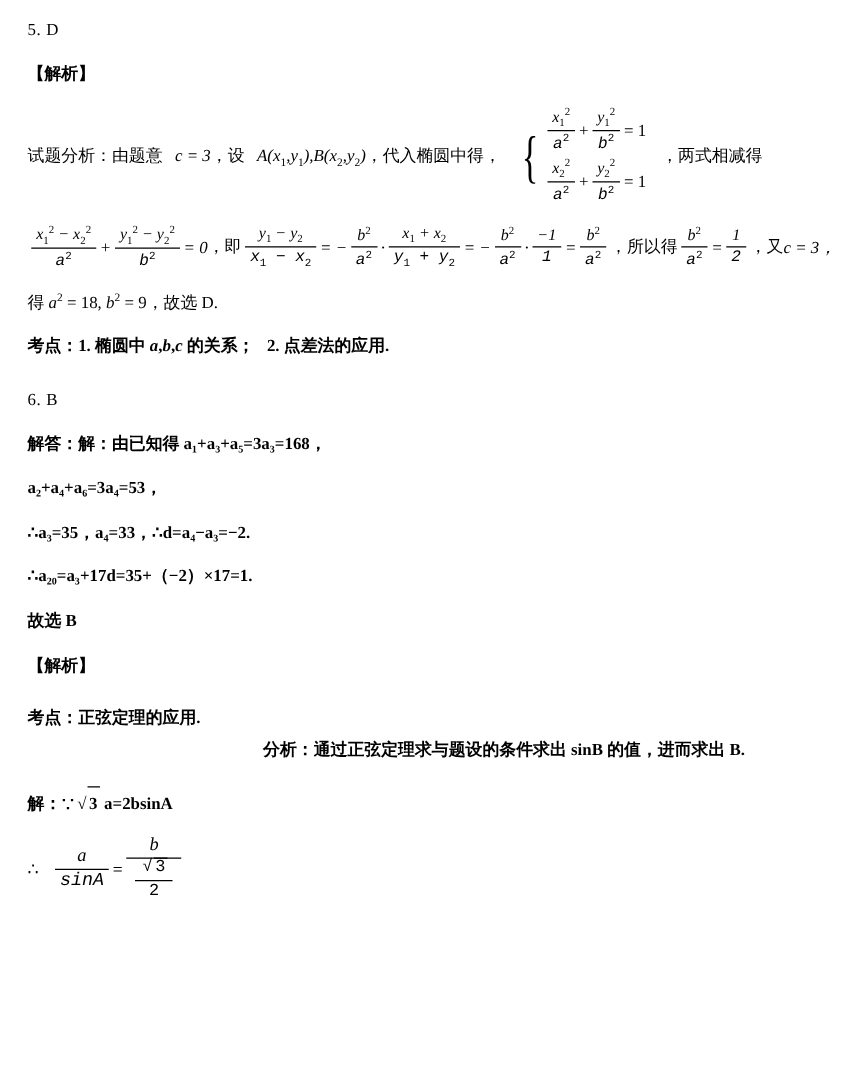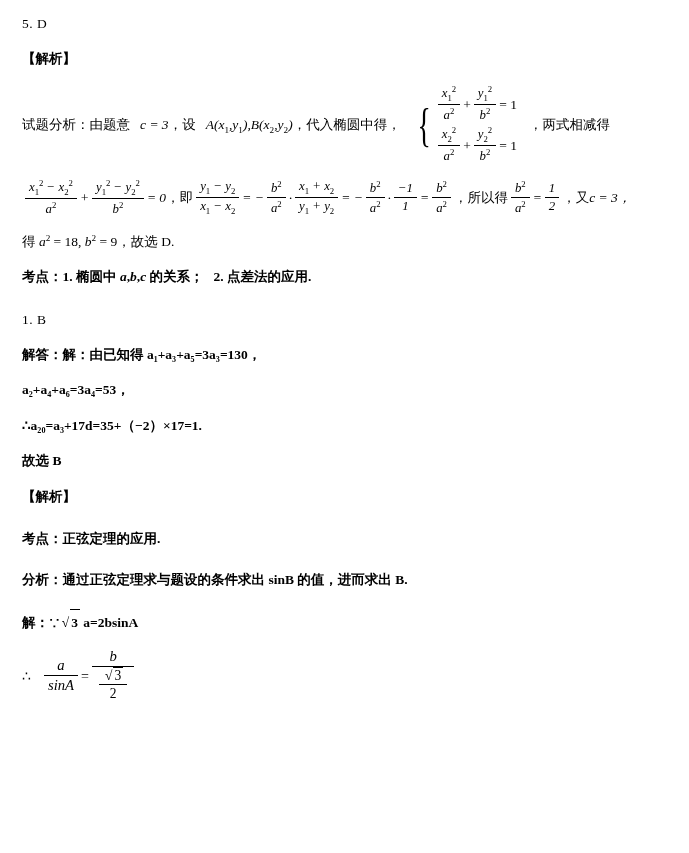--- a/index.html
+++ b/index.html
@@ -49,20 +49,21 @@
   }
   .frac .num {
     display: block;
     padding: 0 4px 1px 4px;
     border-bottom: 1px solid #000;
     text-align: center;
   }
   .frac .den {
     display: block;
     padding: 1px 4px 0 4px;
+    font-family: Liberation Mono, monospace;
   }
   sup.sm {
     font-size: 0.68em;
     vertical-align: super;
     font-style: normal;
   }
   sub.sm {
     font-size: 0.68em;
     vertical-align: sub;
     font-style: normal;
@@ -135,34 +136,35 @@
   <div class="block-math">
     <span class="math"><span class="frac"><span class="num"><span class="ital">x</span><sub class="sm">1</sub><sup class="sm">2</sup> − <span class="ital">x</span><sub class="sm">2</sub><sup class="sm">2</sup></span><span class="den"><span class="ital">a</span><sup class="sm">2</sup></span></span>+<span class="frac"><span class="num"><span class="ital">y</span><sub class="sm">1</sub><sup class="sm">2</sup> − <span class="ital">y</span><sub class="sm">2</sub><sup class="sm">2</sup></span><span class="den"><span class="ital">b</span><sup class="sm">2</sup></span></span>= 0</span><span>，即</span><span class="math"><span class="frac"><span class="num"><span class="ital">y</span><sub class="sm">1</sub> − <span class="ital">y</span><sub class="sm">2</sub></span><span class="den"><span class="ital">x</span><sub class="sm">1</sub> − <span class="ital">x</span><sub class="sm">2</sub></span></span>= −<span class="frac"><span class="num"><span class="ital">b</span><sup class="sm">2</sup></span><span class="den"><span class="ital">a</span><sup class="sm">2</sup></span></span>·<span class="frac"><span class="num"><span class="ital">x</span><sub class="sm">1</sub> + <span class="ital">x</span><sub class="sm">2</sub></span><span class="den"><span class="ital">y</span><sub class="sm">1</sub> + <span class="ital">y</span><sub class="sm">2</sub></span></span>= −<span class="frac"><span class="num"><span class="ital">b</span><sup class="sm">2</sup></span><span class="den"><span class="ital">a</span><sup class="sm">2</sup></span></span>·<span class="frac"><span class="num">−1</span><span class="den">1</span></span>=<span class="frac"><span class="num"><span class="ital">b</span><sup class="sm">2</sup></span><span class="den"><span class="ital">a</span><sup class="sm">2</sup></span></span></span><span>，所以得</span><span class="math"><span class="frac"><span class="num"><span class="ital">b</span><sup class="sm">2</sup></span><span class="den"><span class="ital">a</span><sup class="sm">2</sup></span></span>=<span class="frac"><span class="num">1</span><span class="den">2</span></span></span><span>，又</span><span class="math"><span class="ital">c</span> = 3，</span>
   </div>
 
   <div class="block-math">
     <span>得 <span class="math"><span class="ital">a</span><sup class="sm">2</sup></span> = 18, <span class="math"><span class="ital">b</span><sup class="sm">2</sup></span> = 9，故选 D.</span>
   </div>
 
   <div class="para">考点：1. 椭圆中 <span class="math ital">a</span>,<span class="math ital">b</span>,<span class="math ital">c</span> 的关系；<span class="spacer-sm"></span>2. 点差法的应用.</div>
 
-  <div class="qnum" style="margin-top:22px;">1. B</div>
+  <div class="qnum" style="margin-top:22px;">6. B</div>
 
 
-  <div class="para">解答：解：由已知得 a₁+a₃+a₅=3a₃=130，</div>
+  <div class="para">解答：解：由已知得 a₁+a₃+a₅=3a₃=168，</div>
   <div class="para">a₂+a₄+a₆=3a₄=53，</div>
+  <div class="para">∴a₃=35，a₄=33，∴d=a₄−a₃=−2.</div>
   <div class="para">∴a₂₀=a₃+17d=35+（−2）×17=1.</div>
   <div class="para">故选 B</div>
 
 
   <div class="para" style="margin-bottom:16px;">【解析】</div>
 
-  <div class="para" style="margin-bottom:16px;">考点：正弦定理的应用.</div>
+  <div class="para" style="margin-bottom:0;">考点：正弦定理的应用.</div>
 
-  <div class="para" style="margin-bottom:16px;">分析：通过正弦定理求与题设的条件求出 sinB 的值，进而求出 B.</div>
+  <div class="para" style="margin-bottom:16px;text-align:right;">分析：通过正弦定理求与题设的条件求出 sinB 的值，进而求出 B.</div>
 
   <div class="para" style="margin-bottom:14px;">
     <span>解：∵</span><span class="sqrt"><span class="rad">√</span><span class="under">3</span></span><span> a=2bsinA</span>
   </div>
 
   <div class="block-math cut-bottom" style="font-size:14px;">
     <span>∴</span><span class="spacer-sm"></span><span class="frac" style="font-size:1.05em;"><span class="num ital">a</span><span class="den ital">sinA</span></span><span>=</span><span class="frac" style="font-size:1.05em;"><span class="num ital">b</span><span class="den"><span class="frac" style="font-size:0.92em;"><span class="num"><span class="sqrt"><span class="rad">√</span><span class="under">3</span></span></span><span class="den">2</span></span></span></span>
   </div>
 
 </div>

